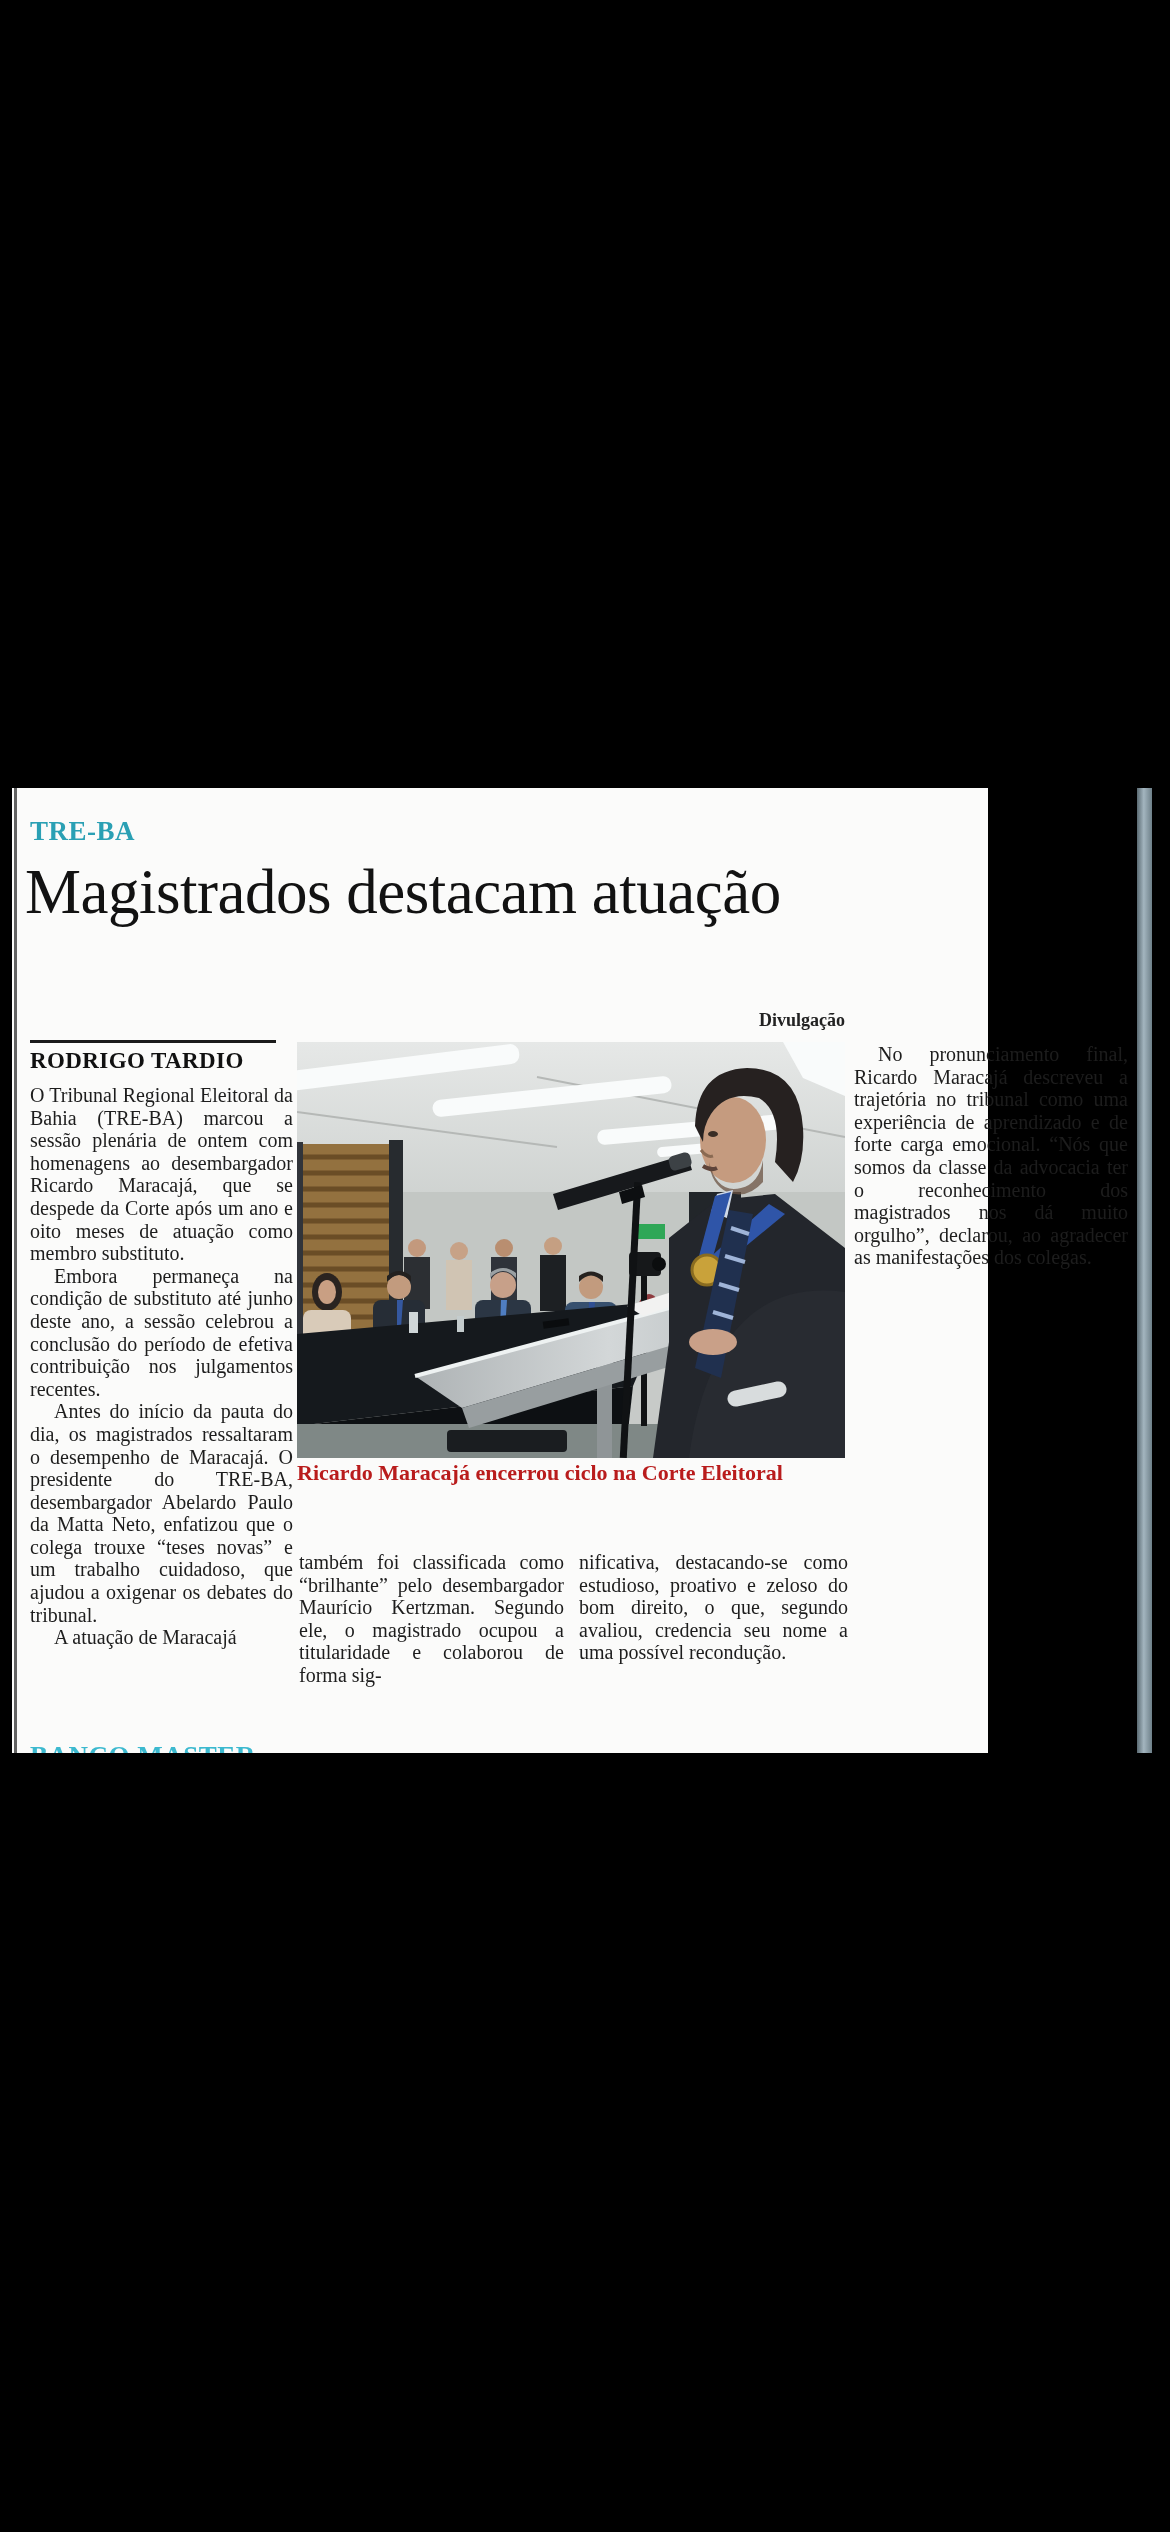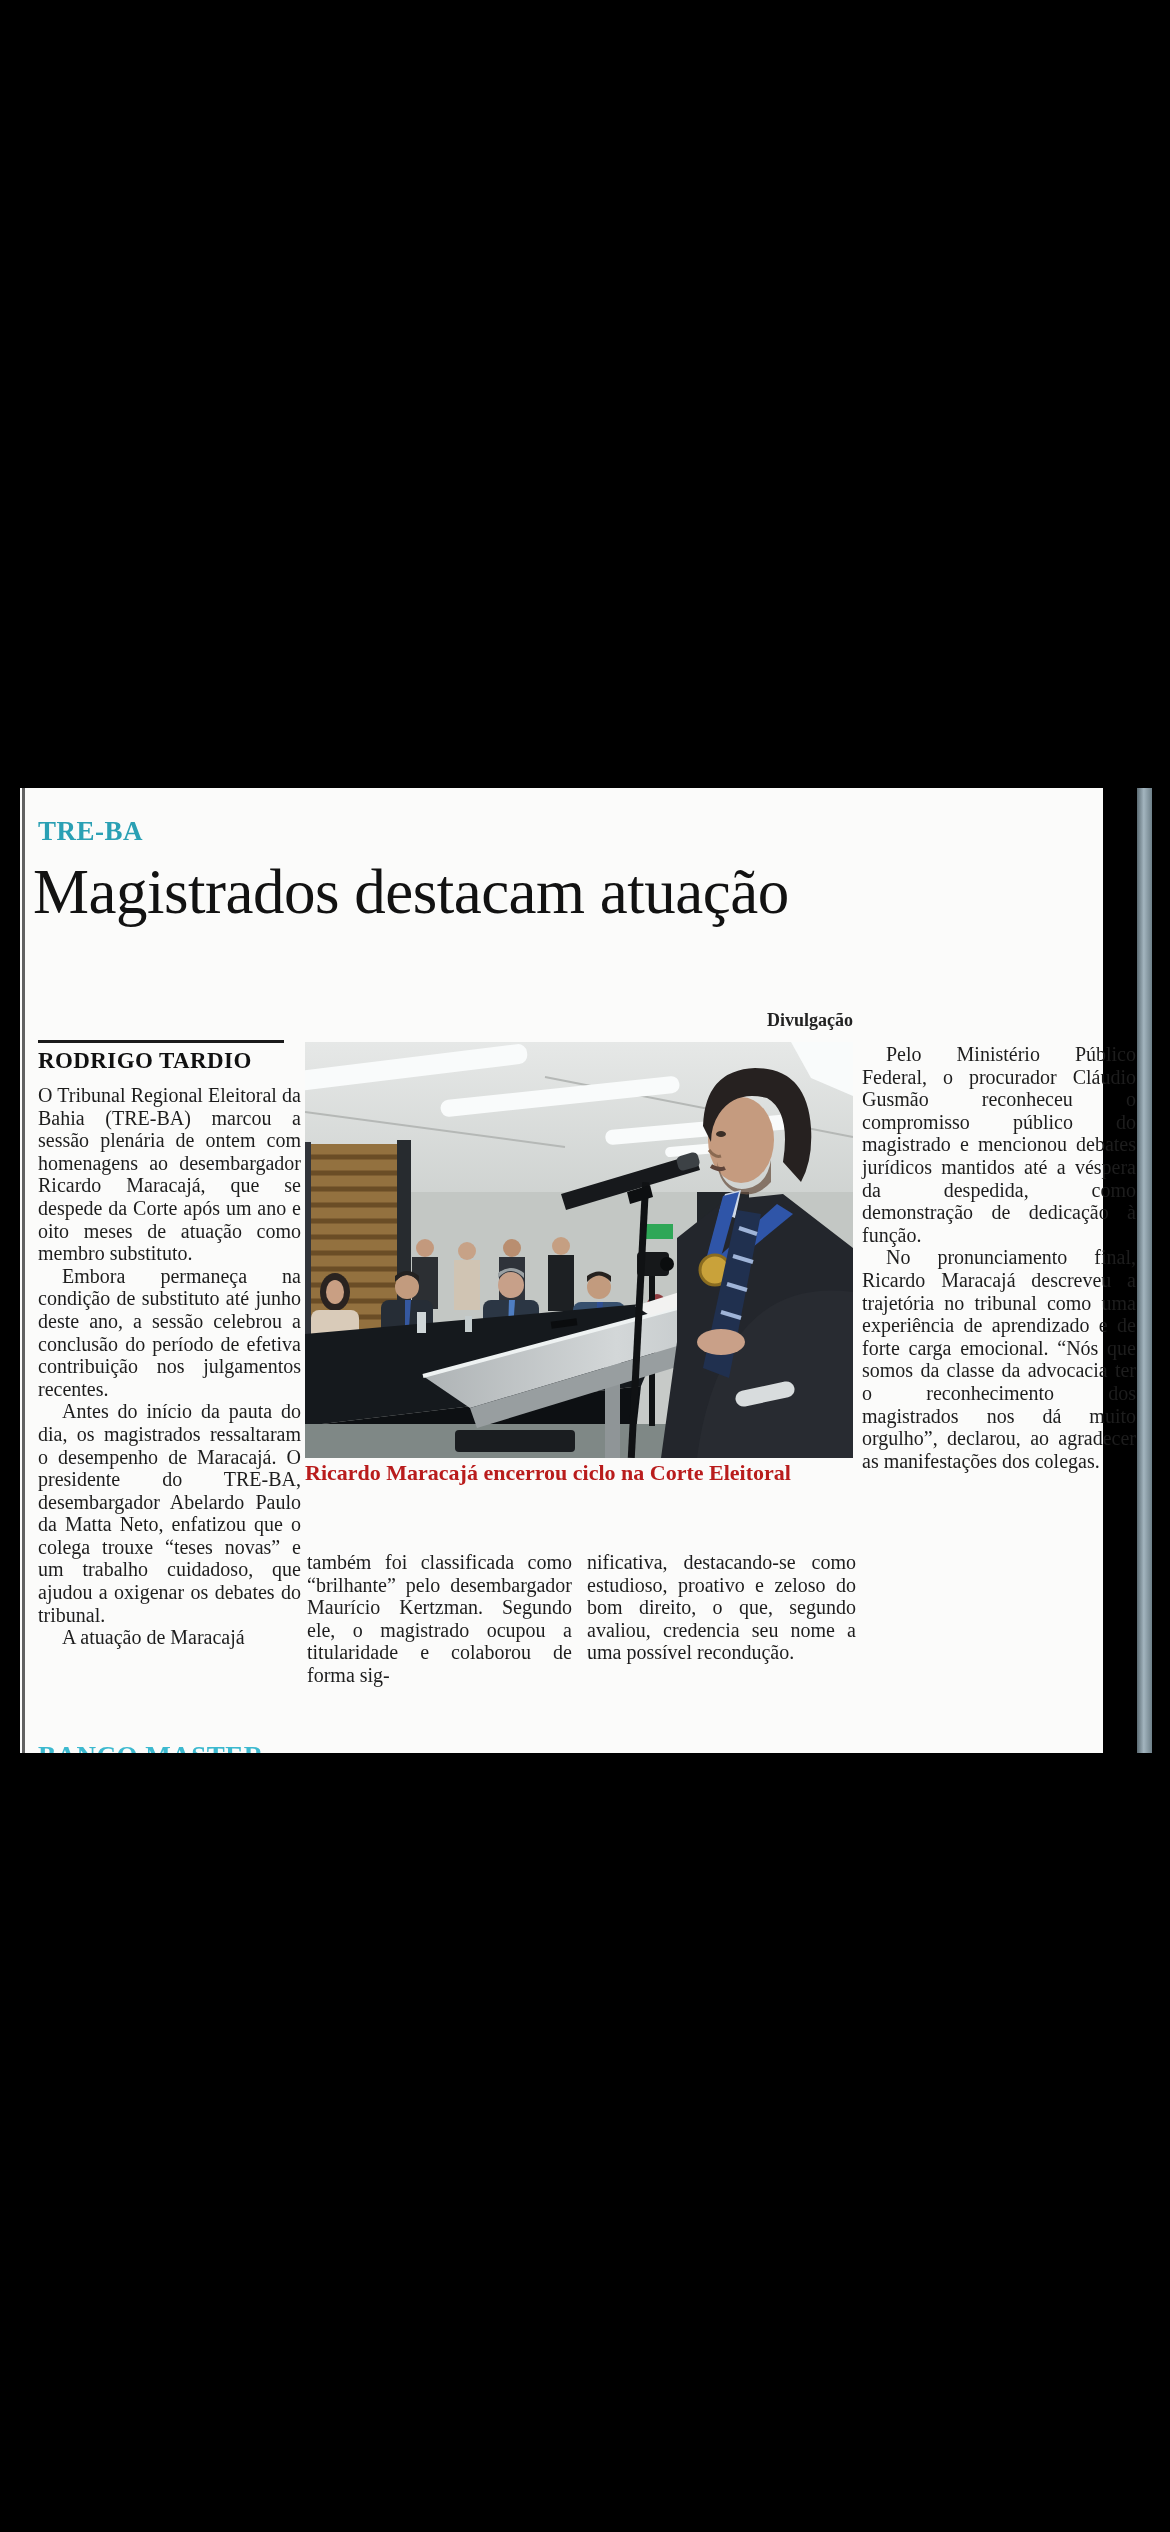--- a/index.html
+++ b/index.html
@@ -1,18 +1,18 @@
 <!DOCTYPE html>
 <html lang="pt"><head>
 <meta charset="utf-8">
 <style>
   html,body{margin:0;padding:0;background:#000;}
   .screen{position:relative;width:1170px;height:2532px;background:#000;overflow:hidden;
           font-family:"Liberation Serif", serif;}
-  .paper{position:absolute;left:20px;top:788px;width:1083px;height:965px;background:#fbfbfa;}
+  .paper{position:absolute;left:12px;top:788px;width:976px;height:965px;background:#fbfbfa;}
   .paper-edge-left{position:absolute;left:2px;top:0;width:3px;height:965px;background:#474747;opacity:.85;}
   .paper-edge-right{position:absolute;left:1137px;top:788px;width:15px;height:965px;
           background:linear-gradient(90deg,#5a6a72 0%,#a3b5bf 45%,#6e8089 100%);}
   .kicker{position:absolute;left:18px;top:28px;font-size:27px;font-weight:bold;
           letter-spacing:.5px;color:#2aa0b4;}
   .headline{position:absolute;left:13px;top:70px;width:935px;font-size:63px;line-height:68px;
           font-weight:400;color:#121212;letter-spacing:-.5px;}
   .byline-rule{position:absolute;left:18px;top:252px;width:246px;height:3px;background:#1a1a1a;}
   .byline{position:absolute;left:18px;top:260px;font-size:23px;font-weight:bold;color:#111;
           letter-spacing:.4px;}
@@ -205,21 +205,20 @@
 
     <div class="bodycol col2">
       <p>também foi classificada como “brilhante” pelo desembargador Maurício Kertzman. Segundo ele, o magistrado ocupou a titularidade e colaborou de forma sig-</p>
     </div>
 
     <div class="bodycol col3">
       <p>nificativa, destacando-se como estudioso, proativo e zeloso do bom direito, o que, segundo avaliou, credencia seu nome a uma possível recondução.</p>
     </div>
 
     <div class="bodycol col4">
-      <p class="ind">Pelo Ministério Público Federal, o procurador Cláudio Gusmão reconheceu o compromisso público do magistrado e mencionou debates jurídicos mantidos até a véspera da despedida, como demonstração de dedicação à função.</p>
       <p class="ind">No pronunciamento final, Ricardo Maracajá descreveu a trajetória no tribunal como uma experiência de aprendizado e de forte carga emocional. “Nós que somos da classe da advocacia ter o reconhecimento dos magistrados nos dá muito orgulho”, declarou, ao agradecer as manifestações dos colegas.</p>
     </div>
 
     <div class="cropped-kicker">BANCO MASTER</div>
 
   </div>
 
   <div class="paper-edge-right"></div>
 
 </div>

